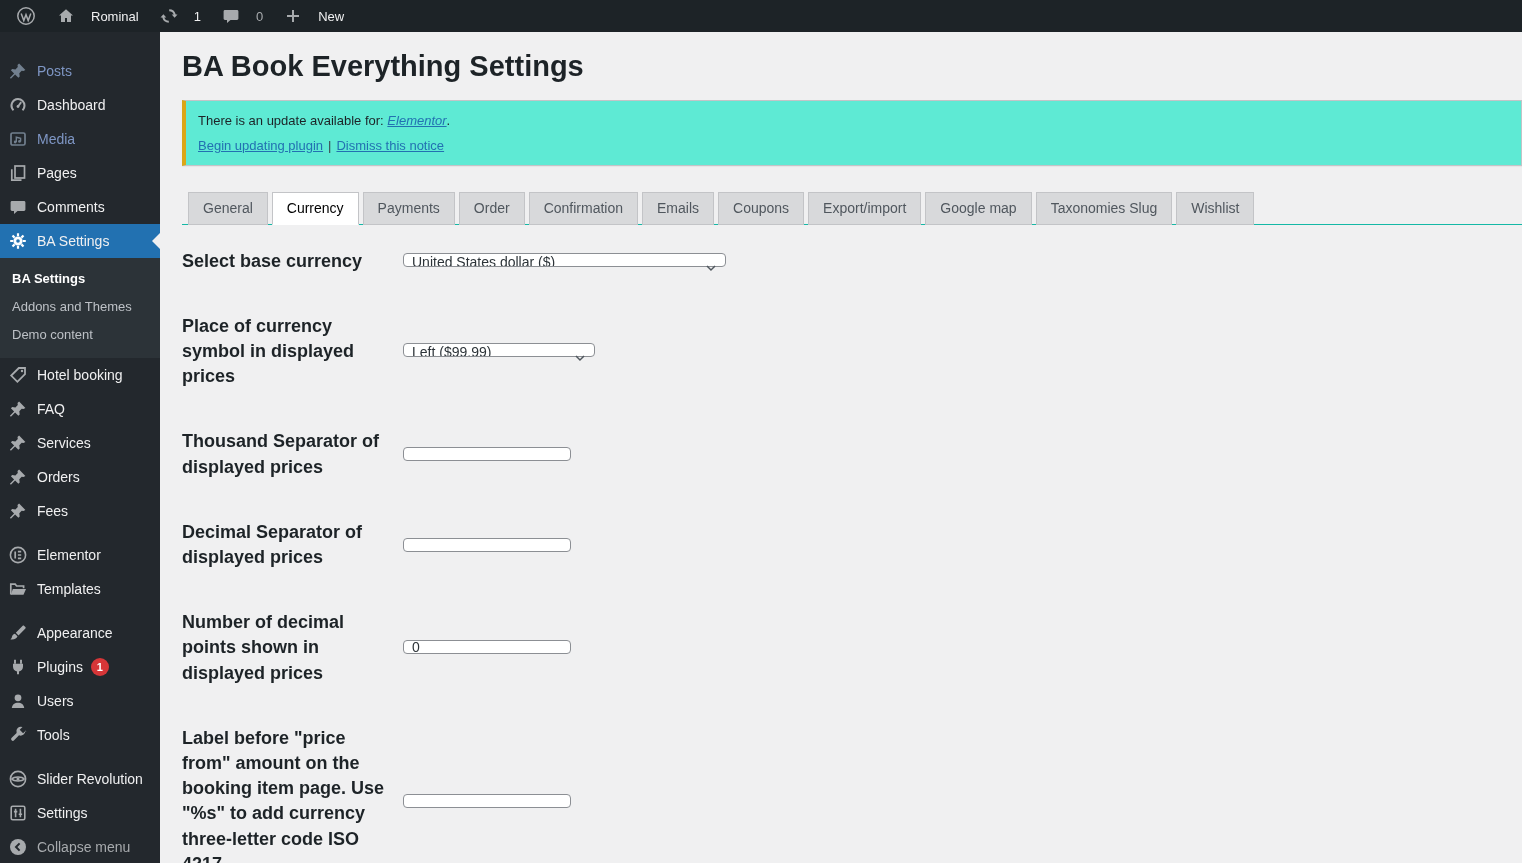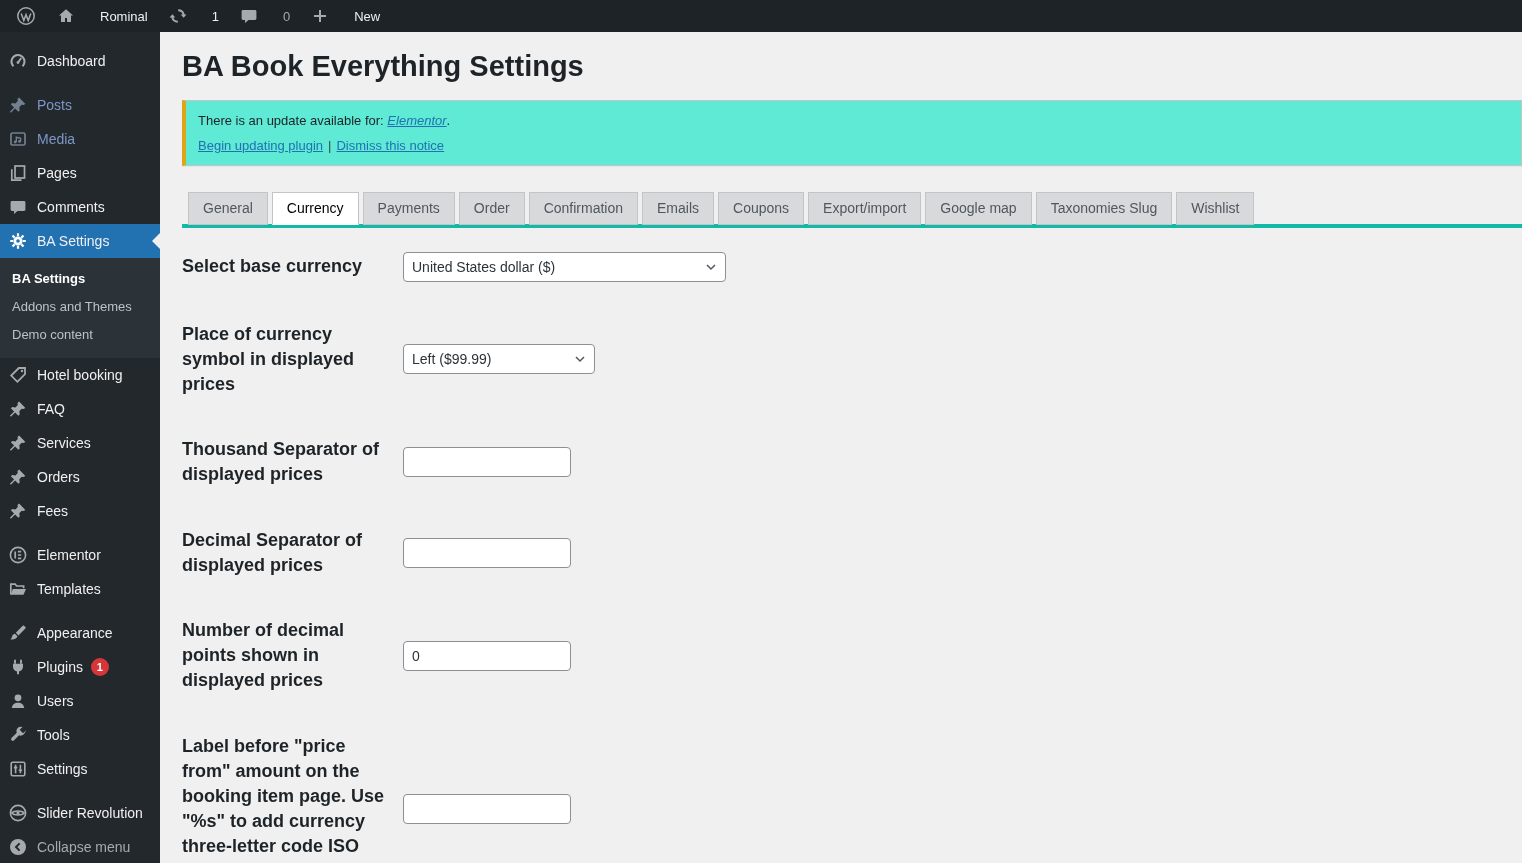--- a/index.html
+++ b/index.html
@@ -8,21 +8,21 @@
     background:#f0f0f1;color:#1d2327;
     font-family:"Liberation Sans",sans-serif;font-size:13px;
   }
   
   .admin-bar{
     position:absolute;top:0;left:0;width:1522px;height:32px;
     background:#1d2327;display:flex;align-items:center;
     padding:0 6px;box-sizing:border-box;z-index:40;
   }
   .ab-item{
-    display:flex;align-items:center;gap:24px;height:32px;padding:0 10px;
+    display:flex;align-items:center;gap:15px;height:32px;padding:0 10px;
     color:#f0f0f1;text-decoration:none;font-size:13px;cursor:pointer;text-align:center;
   }
   .ab-icon{width:20px;height:20px;color:#a7aaad;display:inline-flex;flex:none}
   .ab-icon svg{width:100%;height:100%}
   .ab-count-muted{color:#a7aaad}
   
   #sidebar{
     position:absolute;top:32px;left:0;bottom:0;width:160px;
     background:#23282d;padding-top:12px;box-sizing:border-box;z-index:30;
   }
@@ -54,37 +54,37 @@
   .page-title{font-size:29px;font-weight:700;margin:16px 0 0;color:#1d2327;line-height:1.3}
   .notice{
     background:#5eead4;border:1px solid #c3c4c7;border-left:4px solid #dba617;
     margin:14px 0 0;padding:2px 12px;box-shadow:0 1px 1px rgba(0,0,0,.04);
   }
   .notice p{margin:10px 0;font-size:13px;color:#1d2327}
   .notice a{color:#2271b1;text-decoration:underline;cursor:pointer}
   .em-link{font-style:italic}
   .pipe{color:#3c434a;margin:0 5px}
   
-  .nav-tab-wrapper{margin-top:26px;border-bottom:4px solid #14b8a6;padding-left:6px}
+  .nav-tab-wrapper{margin-top:26px;border-bottom:1px solid #14b8a6;padding-left:6px}
   .nav-tab{
     display:inline-block;background:#d8d9db;border:1px solid #c3c4c7;
     padding:7px 14px 8px;margin:0 4px -1px 0;font-size:14px;line-height:16px;
     color:#50575e;text-decoration:none;cursor:pointer;position:relative;
   }
   .nav-tab-active{background:#fff;color:#000;border-bottom:1px solid #fff}
   
   #form{margin-top:24px}
   .form-row{display:flex;align-items:center;margin-bottom:40px}
   .field-label{
     flex:0 0 221px;padding-right:18px;box-sizing:border-box;
     font-weight:bold;font-size:18px;line-height:1.4;color:#1d2327;
   }
   .select-shell{position:relative;display:inline-block}
   select.wp-control,input.wp-control{
-    height:30px;border:1px solid #8c8f94;border-radius:4px;background:#fff;
+    height:14px;border:1px solid #8c8f94;border-radius:4px;background:#fff;
     font-family:"Liberation Sans",sans-serif;font-size:14px;color:#2c3338;
     box-sizing:border-box;padding:0 8px;
   }
   select.wp-control{appearance:none;-webkit-appearance:none;padding-right:30px}
   .chev{position:absolute;right:7px;top:7px;width:16px;height:16px;pointer-events:none;display:inline-flex}
   .chev svg{width:100%;height:100%}
   .w-lg{width:323px}.w-md{width:192px}.w-sm{width:168px}
   .save-btn{
     background:#2271b1;border:1px solid #2271b1;color:#fff;font-size:13px;
     font-family:"Liberation Sans",sans-serif;padding:7px 16px;border-radius:2px;
@@ -131,37 +131,37 @@
     <span class="ab-icon">
         <svg viewBox="0 0 20 20">
           <path fill="currentColor" d="M9 4h2v5h5v2h-5v5H9v-5H4V9h5z"></path>
         </svg>
       </span>
     <span>New</span>
   </a>
 </div>
 
 <div id="sidebar">
+    <div class="menu-item has-sep tint">
+      <span class="mi-icon">
+        <svg viewBox="0 0 20 20">
+          <path fill="currentColor" d="M11.1 2.6l6.3 6.3-1.9 1.1-1.8-.2-2.4 2.4.4 3.3-1.3 1.3-3.3-3.3-4.2 4.2-1-1 4.2-4.2-3.2-3.2 1.3-1.3 3.2.4 2.4-2.4-.3-1.9z"></path>
+        </svg>
+      </span>
+      <span>Posts</span>
+    </div>
     <div class="menu-item">
       <span class="mi-icon">
         <svg viewBox="0 0 20 20">
           <path fill="currentColor" d="M10 3a7.5 7.5 0 017.5 7.5c0 2.1-.9 4.1-2.3 5.4l-1.4-1.4a5.5 5.5 0 10-7.6 0l-1.4 1.4A7.5 7.5 0 0110 3z"></path>
           <path d="M10 11.5l3.2-4.4" stroke="currentColor" stroke-width="1.8" fill="none"></path>
           <circle cx="10" cy="11.5" r="1.4" fill="currentColor"></circle>
         </svg>
       </span>
       <span>Dashboard</span>
-    </div>
-    <div class="menu-item has-sep tint">
-      <span class="mi-icon">
-        <svg viewBox="0 0 20 20">
-          <path fill="currentColor" d="M11.1 2.6l6.3 6.3-1.9 1.1-1.8-.2-2.4 2.4.4 3.3-1.3 1.3-3.3-3.3-4.2 4.2-1-1 4.2-4.2-3.2-3.2 1.3-1.3 3.2.4 2.4-2.4-.3-1.9z"></path>
-        </svg>
-      </span>
-      <span>Posts</span>
     </div>
     <div class="menu-item tint">
       <span class="mi-icon">
         <svg viewBox="0 0 20 20">
           <rect x="3" y="4" width="14" height="12" rx="1.6" fill="none" stroke="currentColor" stroke-width="1.7"></rect>
           <path d="M8.3 13V8.2l4.3 1v3.2" fill="none" stroke="currentColor" stroke-width="1.4"></path>
           <circle cx="7.2" cy="13" r="1.4" fill="currentColor"></circle>
           <circle cx="11.5" cy="12.4" r="1.4" fill="currentColor"></circle>
         </svg>
       </span>
@@ -288,39 +288,39 @@
       <span>Users</span>
     </div>
     <div class="menu-item">
       <span class="mi-icon">
         <svg viewBox="0 0 20 20">
           <path fill="currentColor" d="M17.3 6a4.6 4.6 0 01-6.3 4.3l-4.9 4.9a1.7 1.7 0 11-2.4-2.4l4.9-4.9A4.6 4.6 0 0114.5 2L11.7 4.8l3.4 3.4L17.9 5.4c.2.4.3.9.3 1.4z"></path>
         </svg>
       </span>
       <span>Tools</span>
     </div>
+    <div class="menu-item has-sep">
+      <span class="mi-icon">
+        <svg viewBox="0 0 20 20">
+          <circle cx="10" cy="10" r="7.6" fill="none" stroke="currentColor" stroke-width="1.6"></circle>
+          <path d="M3.8 10c2.2-2.6 10.2-2.6 12.4 0-2.2 2.6-10.2 2.6-12.4 0z" fill="none" stroke="currentColor" stroke-width="1.4"></path>
+          <circle cx="10" cy="10" r="1.6" fill="currentColor"></circle>
+        </svg>
+      </span>
+      <span>Slider Revolution</span>
+    </div>
     <div class="menu-item">
       <span class="mi-icon">
         <svg viewBox="0 0 20 20">
           <rect x="3.2" y="3.2" width="13.6" height="13.6" rx="1.5" fill="none" stroke="currentColor" stroke-width="1.6"></rect>
           <path d="M7.6 5.8v8.4M12.4 5.8v8.4" stroke="currentColor" stroke-width="1.6"></path>
           <path d="M5.9 8.6h3.4M10.7 11.2h3.4" stroke="currentColor" stroke-width="1.6"></path>
         </svg>
       </span>
       <span>Settings</span>
-    </div>
-    <div class="menu-item has-sep">
-      <span class="mi-icon">
-        <svg viewBox="0 0 20 20">
-          <circle cx="10" cy="10" r="7.6" fill="none" stroke="currentColor" stroke-width="1.6"></circle>
-          <path d="M3.8 10c2.2-2.6 10.2-2.6 12.4 0-2.2 2.6-10.2 2.6-12.4 0z" fill="none" stroke="currentColor" stroke-width="1.4"></path>
-          <circle cx="10" cy="10" r="1.6" fill="currentColor"></circle>
-        </svg>
-      </span>
-      <span>Slider Revolution</span>
     </div>
     <div class="menu-item muted">
       <span class="mi-icon">
         <svg viewBox="0 0 20 20">
           <circle cx="10" cy="10" r="8" fill="currentColor"></circle>
           <path d="M11.6 6.4L8 10l3.6 3.6" fill="none" stroke="#23282d" stroke-width="2"></path>
         </svg>
       </span>
       <span>Collapse menu</span>
     </div>

